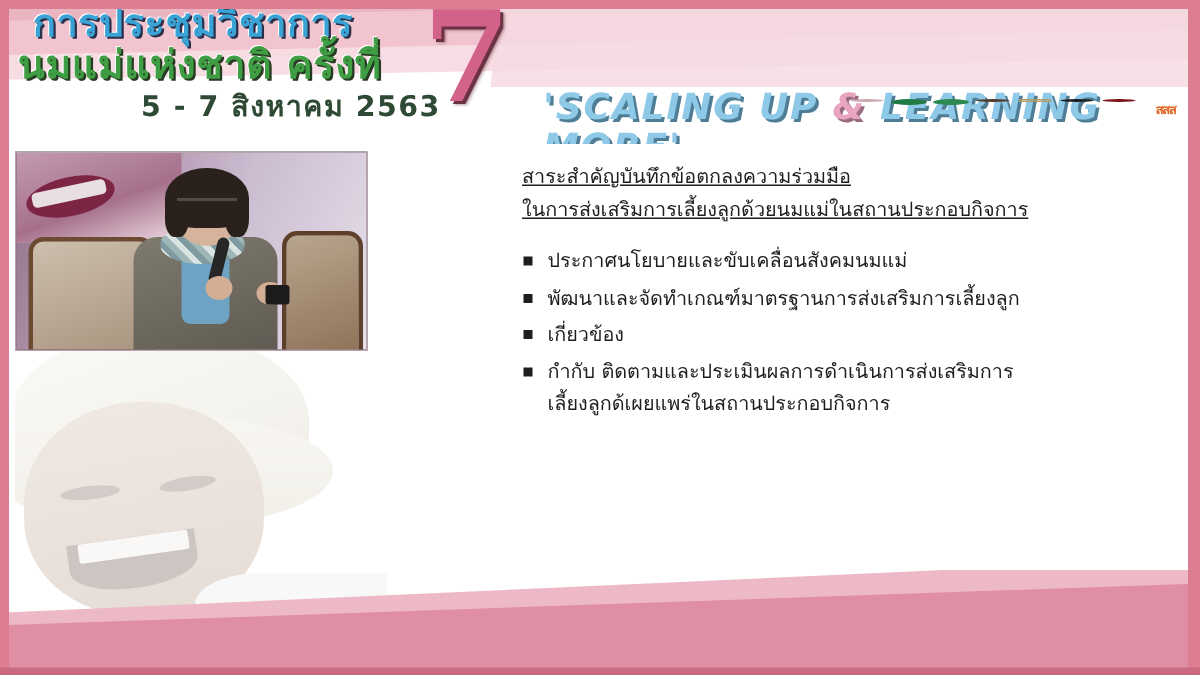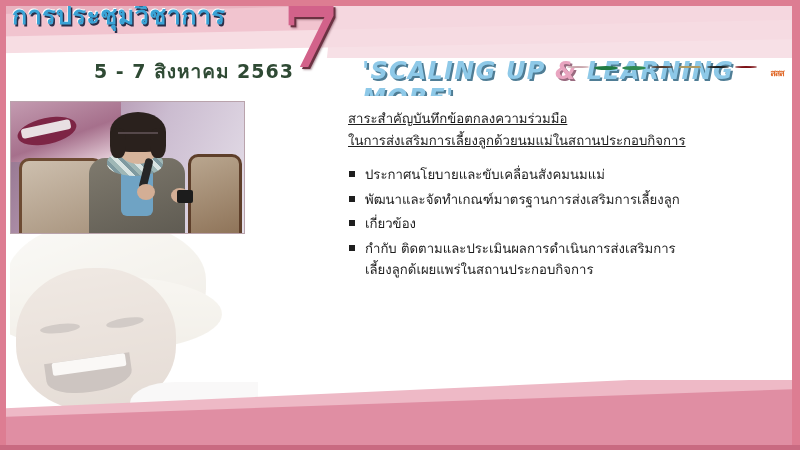--- a/index.html
+++ b/index.html
@@ -25,21 +25,21 @@
               transform:rotate(-1.0deg);}
   .hdr-wash{position:absolute;left:330px;top:0px;width:470px;height:58px;background:#f6dbe2;
             transform:skewX(-6deg);opacity:.85;}
 
   
   .big7{position:absolute;left:282px;top:-4px;font-size:84px;line-height:84px;font-weight:bold;
         font-family:"DejaVu Serif","Liberation Serif",serif;color:#d2628a;z-index:16;
         text-shadow:2px 2px 0 #6b3242, 3px 3px 2px rgba(90,40,55,.45);}
 
   
-  .title-th1{position:absolute;left:12px;top:2px;z-index:18;font-size:25px;line-height:28px;
+  .title-th1{position:absolute;left:22px;top:2px;z-index:18;font-size:25px;line-height:28px;
              font-weight:bold;color:#3aa3d6;letter-spacing:.5px;
              text-shadow:1.5px 1.5px 0 #2b2f4a, -0.6px -0.6px 0 #ffffff;}
   .title-th2{position:absolute;left:12px;top:30px;z-index:18;font-size:26px;line-height:29px;
              font-weight:bold;color:#3f9d43;letter-spacing:.5px;
              text-shadow:1.5px 1.5px 0 #263a22, -0.6px -0.6px 0 #ffffff;}
   .title-date{position:absolute;left:94px;top:60px;z-index:18;font-size:19px;line-height:22px;
               font-weight:bold;color:#2f4a34;letter-spacing:1px;
               text-shadow:1px 1px 0 rgba(255,255,255,.7);}
 
   
@@ -223,20 +223,21 @@
   <div class="header">
     <div class="hdr-band-a"></div>
     <div class="hdr-band-b"></div>
     <div class="hdr-band-c"></div>
     <div class="hdr-band-d"></div>
     <div class="hdr-wash"></div>
 
     <div class="big7">7</div>
 
     <div class="title-th1">การประชุมวิชาการ</div>
+    <div class="title-th2">นมแม่แห่งชาติ ครั้งที่</div>
     <div class="title-date">5 - 7 สิงหาคม 2563</div>
 
     <div class="tagline"><span>'SCALING UP </span><span class="amp">&amp;</span><span> LEARNING MORE'</span></div>
 
     <div class="logos">
       <div class="logo lg1">
         <span class="mark"></span>
         <span class="cap">ในพระบรมราชูปถัมภ์</span>
       </div>
       <div class="logo lg2">

